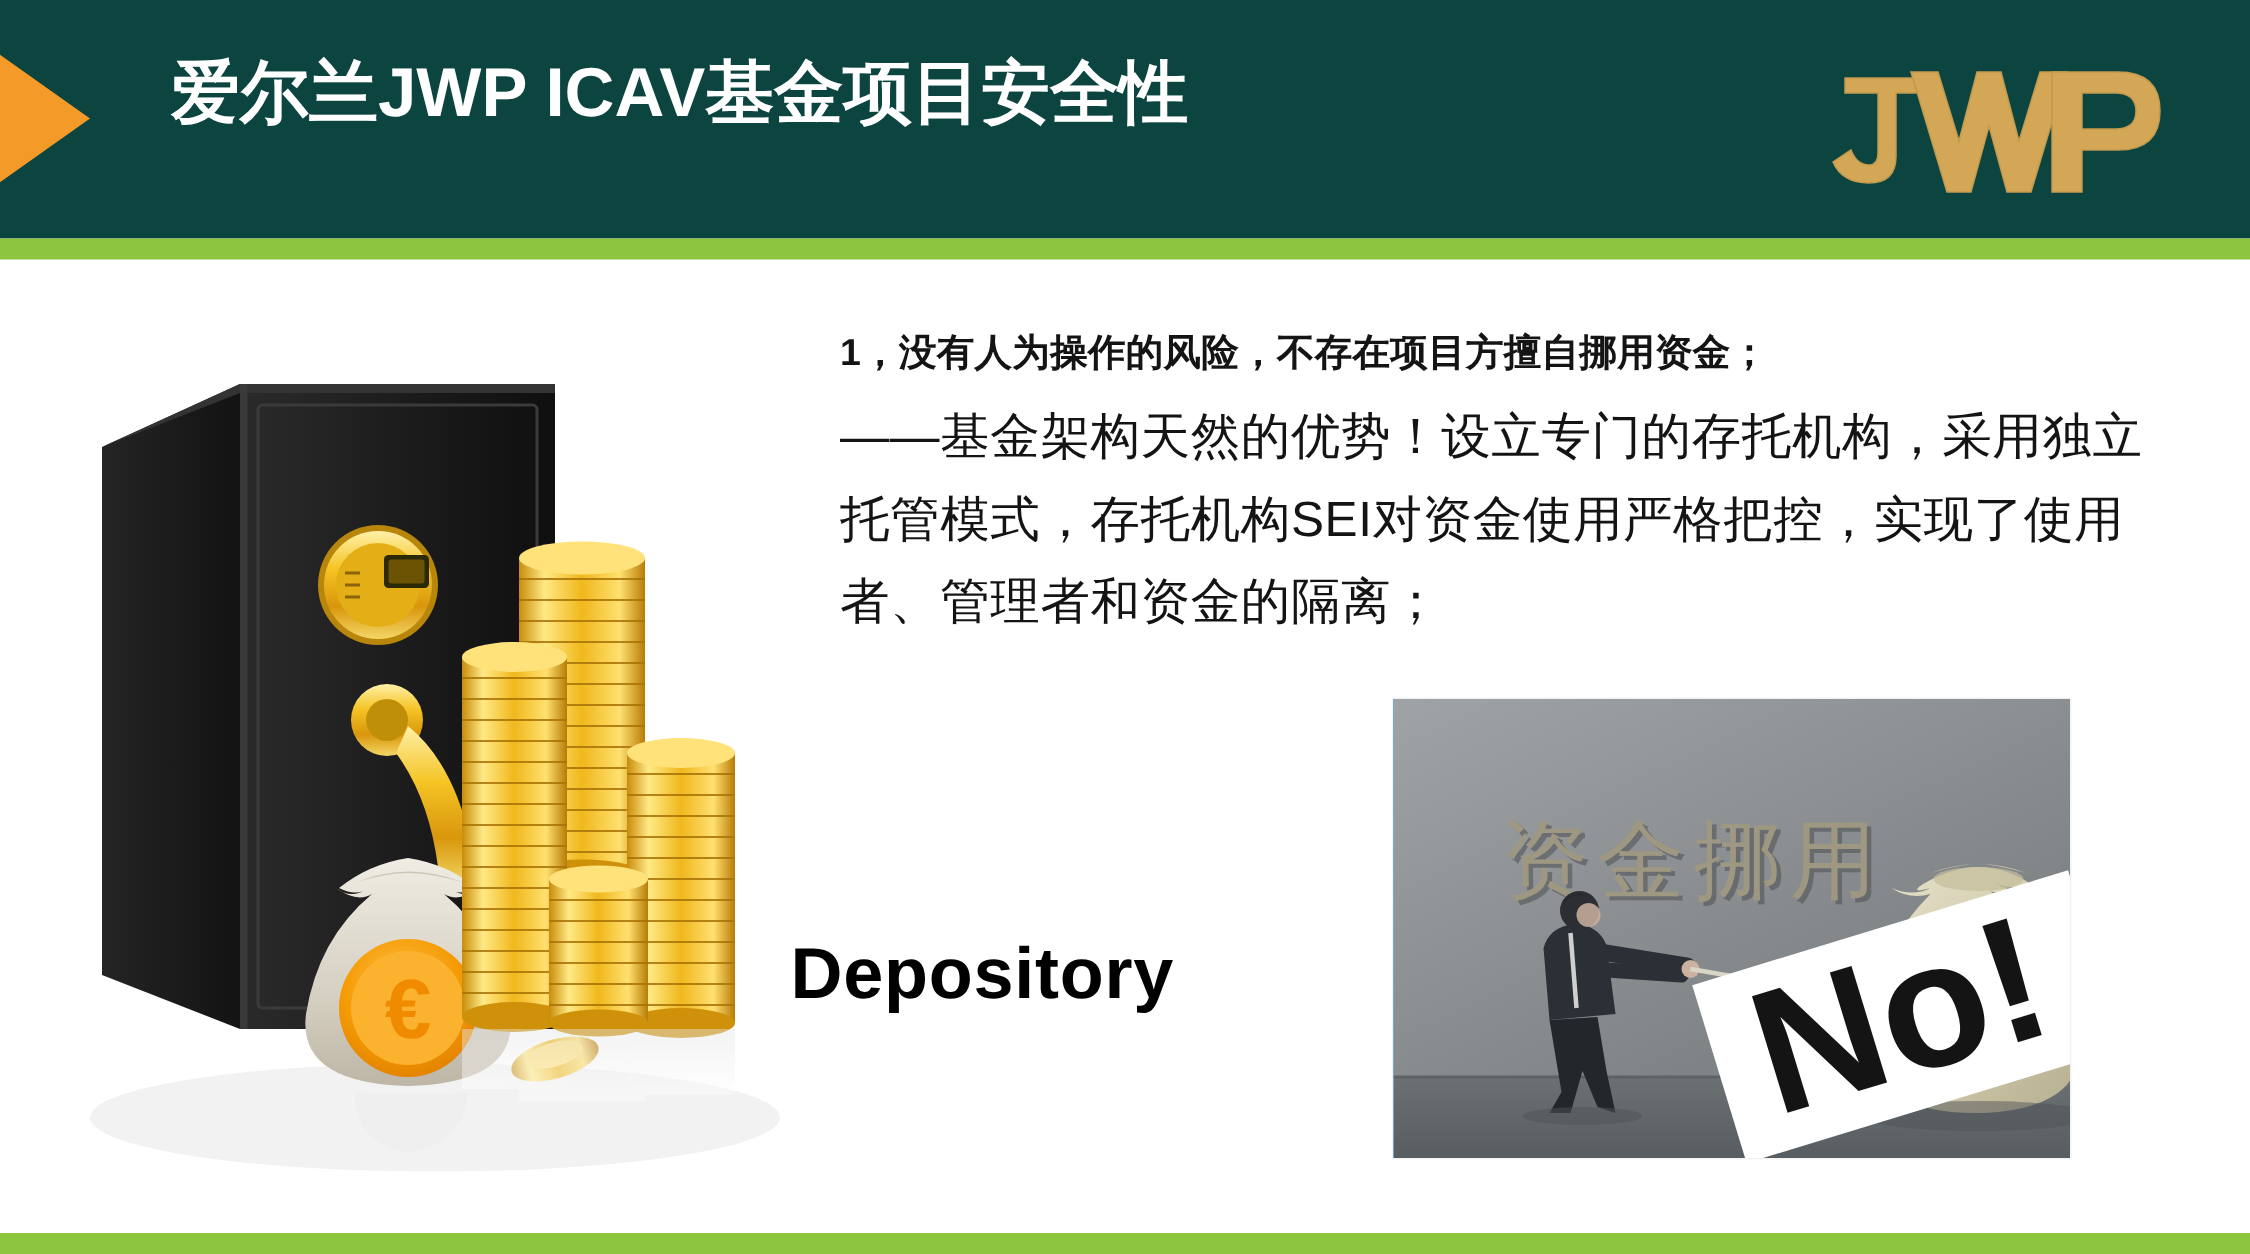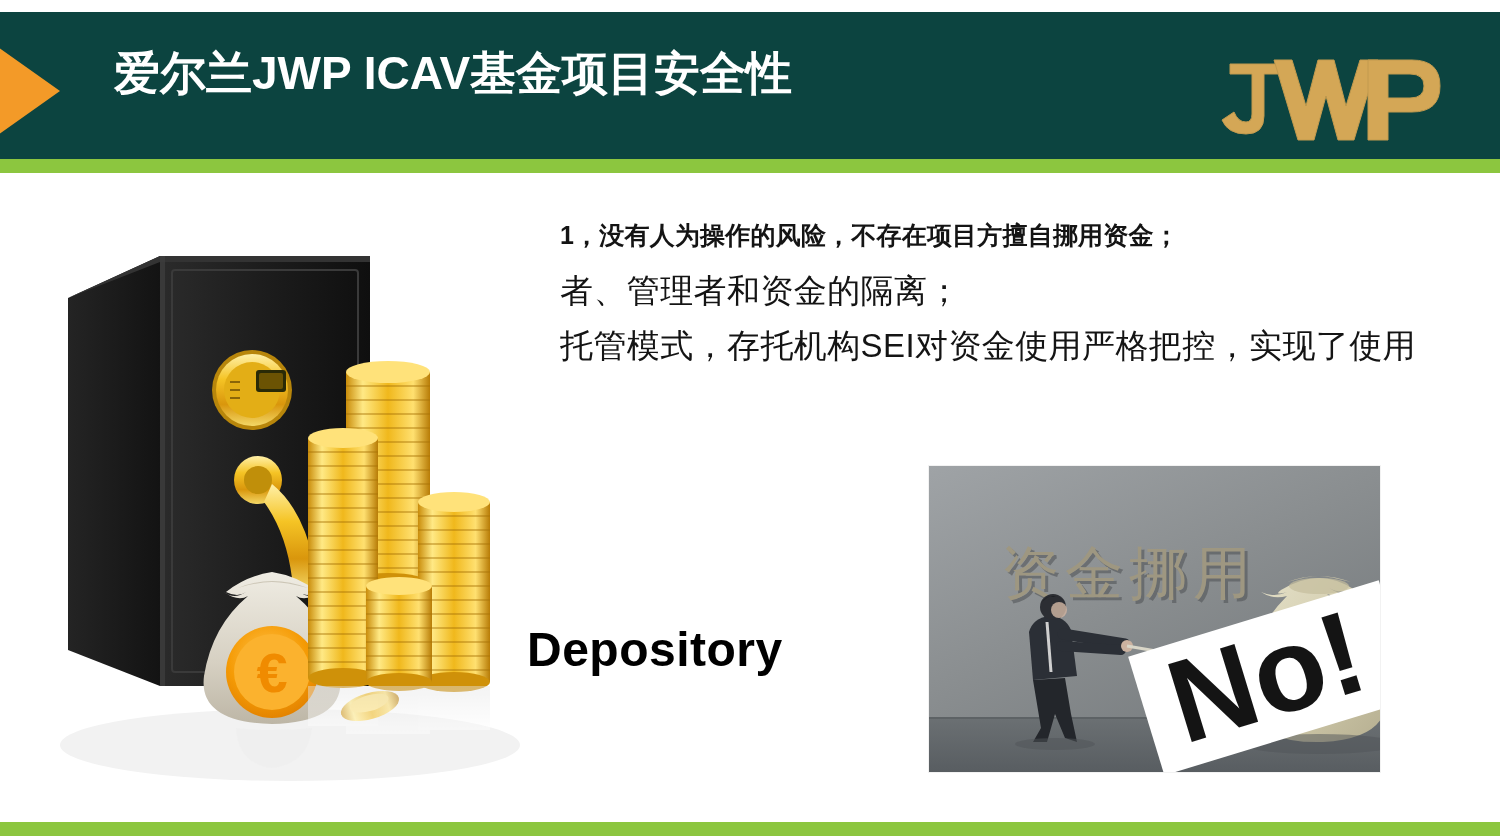--- a/index.html
+++ b/index.html
@@ -8,21 +8,20 @@
     background:#ffffff;
     font-family:"Liberation Sans","DejaVu Sans",sans-serif;
     position:relative;
   }
 
   
   .header-band{
     position:absolute; left:0; top:0; width:1500px; height:159px;
     background:#0c4440;
     overflow:hidden;
-    margin-top:12px;
   }
   .header-accent-arrow{
     position:absolute; left:-12px; top:28px;
     width:0; height:0;
     border-top:51px solid transparent;
     border-bottom:51px solid transparent;
     border-left:72px solid #f39a28;
   }
   .header-title{
     position:absolute; left:114px; top:38px;
@@ -276,22 +275,23 @@
       <rect x="268" y="446" width="70" height="40" fill="url(#gRefl)"></rect>
     </g>
     <path d="M196 488 Q232 492 272 488 Q268 524 232 528 Q198 524 196 488 Z" fill="#efefef" opacity="0.85"></path>
   </svg>
 </div>
 
 <div class="depository-caption">Depository</div>
 
 <div class="body-copy">
   <div class="line lead">1，没有人为操作的风险，不存在项目方擅自挪用资金；</div>
+  <div class="line">——基金架构天然的优势！设立专门的存托机构，采用独立</div>
+  <div class="line">托管模式，存托机构SEI对资金使用严格把控，实现了使用</div>
   <div class="line">者、管理者和资金的隔离；</div>
-  <div class="line">托管模式，存托机构SEI对资金使用严格把控，实现了使用</div>
 </div>
 
 <div class="misuse-photo">
   <svg viewBox="0 0 529 306" width="529" height="306" aria-hidden="true">
     <defs>
       <linearGradient id="gWall" x1="0" y1="0" x2="1" y2="1">
         <stop offset="0%" stop-color="#9fa3a6"></stop>
         <stop offset="45%" stop-color="#8a8e90"></stop>
         <stop offset="100%" stop-color="#6f7477"></stop>
       </linearGradient>

